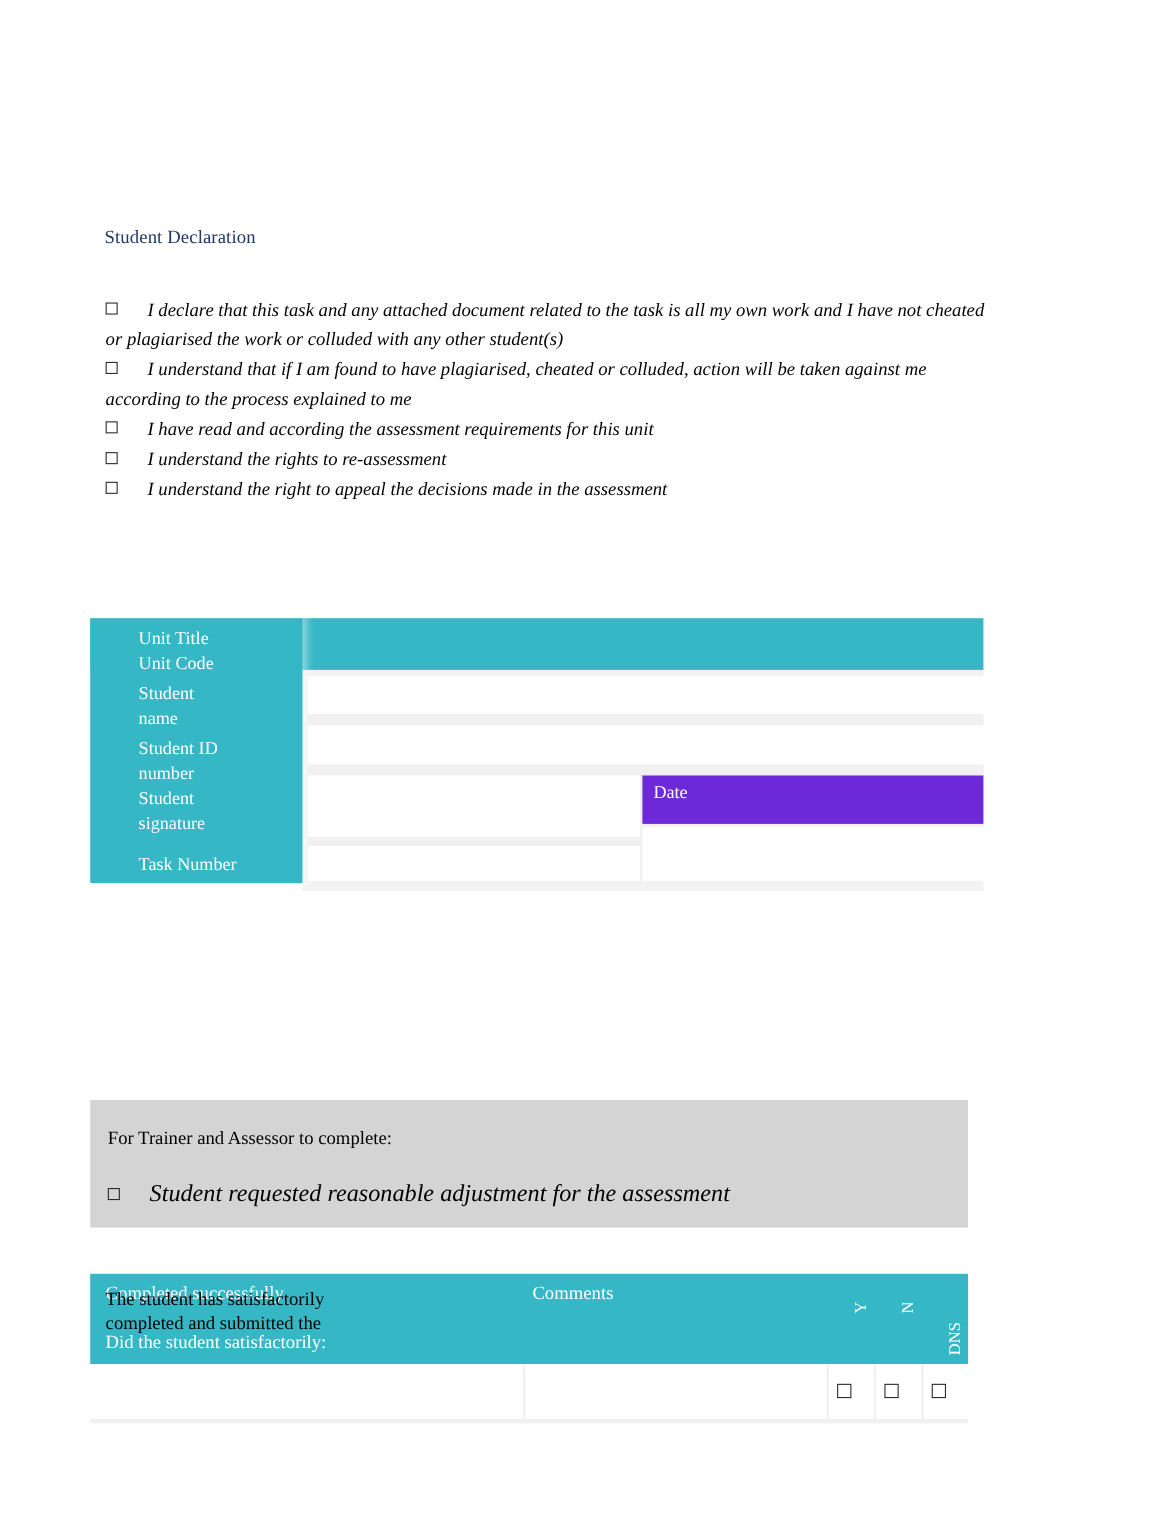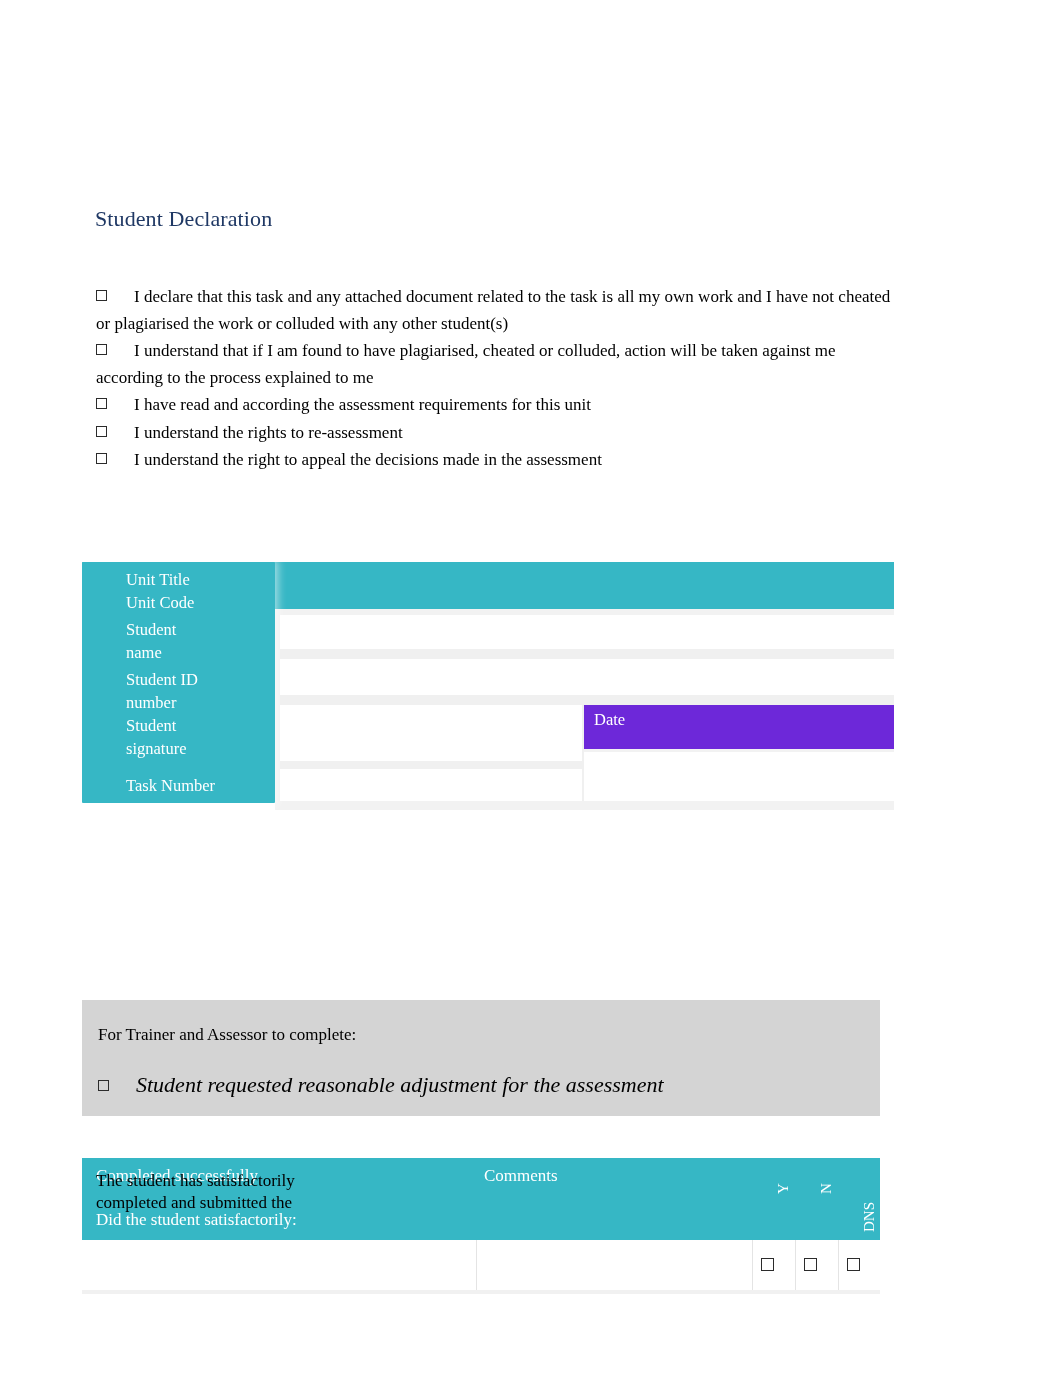--- a/index.html
+++ b/index.html
@@ -23,43 +23,44 @@
     left: 0; top: 0;
     width: 1062px;
     height: 1376px;
   }
 
   
   .doc-title {
     position: absolute;
     left: 95px;
     top: 206px;
-    font-size: 22px;
+    font-size: 17px;
     color: #1F3864;
     letter-spacing: 0.1px;
     line-height: 1.2;
     white-space: nowrap;
   }
 
   
   .intro-line {
     position: absolute;
     left: 96px;
     top: 246px;
     width: 820px;
     font-size: 17px;
     line-height: 1.45;
   }
 
   
   .decl-list {
     position: absolute;
     left: 96px;
-    top: 284px;
+    top: 269px;
     width: 800px;
+    font-style: italic;
   }
   .decl-item {
     position: relative;
     font-size: 17px;
     line-height: 26.5px;
     margin-bottom: 1px;
     padding-left: 0px;
   }
   .decl-box {
     display: inline-block;

